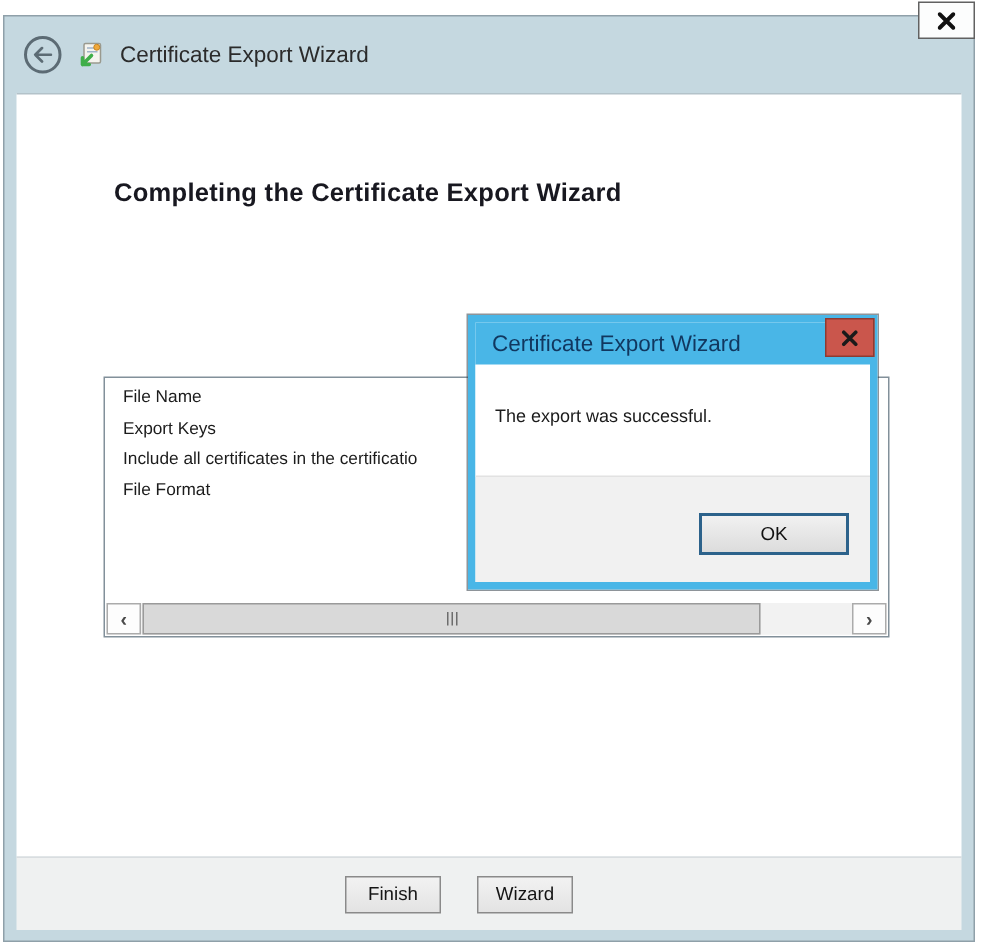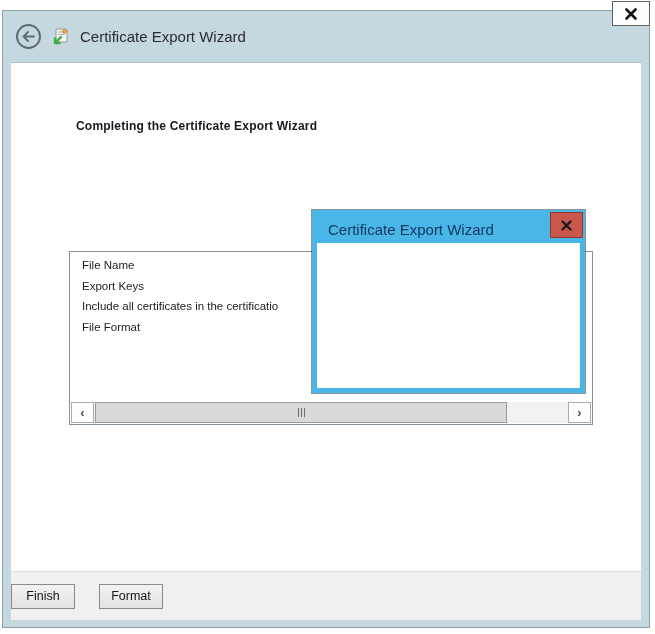--- a/index.html
+++ b/index.html
@@ -18,21 +18,21 @@
     display:flex; align-items:center; justify-content:center; cursor:default;
     color:#5c6b74; background:transparent;
   }
   .win-title { font-size:15px; color:#2b2b2b; }
   .content {
     position:absolute; left:8px; top:51px; width:630px; height:509px;
     background:#ffffff; border-top:1px solid #b3c2c9;
   }
   .heading {
     position:absolute; left:65px; top:56px;
-    font-size:12px; font-weight:bold; color:#181820; letter-spacing:.2px;
+    font-size:17px; font-weight:bold; color:#181820; letter-spacing:.2px;
   }
   .intro  { position:absolute; left:65px; top:124px; font-size:11.5px; color:#1c1c1c; }
   .settings-label { position:absolute; left:65px; top:169px; font-size:11.5px; color:#1c1c1c; }
 
   .listbox {
     position:absolute; left:58px; top:188px; width:524px; height:174px;
     background:#ffffff; border:1px solid #82909a;
   }
   .list-item { padding-left:12px; line-height:20.5px; font-size:11.5px; color:#1c1c1c; white-space:nowrap; }
   .listbox .items { padding-top:3px; overflow:hidden; }
@@ -50,21 +50,21 @@
   .scroll-thumb {
     position:absolute; left:1px; top:0; height:21px; width:87%;
     background:#d9d9d9; border:1px solid #9a9a9a;
     display:flex; align-items:center; justify-content:center; gap:2px;
   }
   .grip-bar { width:1px; height:9px; background:#6d6d6d; }
 
   .footer {
     position:absolute; left:8px; top:560px; width:630px; height:49px;
     background:#eff1f1; border-top:1px solid #d9dde0;
-    display:flex; align-items:center; justify-content:flex-start; gap:24px; padding-right:40px;
+    display:flex; align-items:center; justify-content:center; gap:24px; padding-right:40px;
   }
   .btn {
     min-width:64px; height:25px; padding:0 10px;
     background:linear-gradient(#f2f2f2,#e3e3e3); border:1px solid #8a8a8a;
     font-size:12.5px; color:#151515; font-family:"Liberation Sans",sans-serif;
     display:flex; align-items:center; justify-content:center;
   }
 
   
   .close-top {
@@ -148,26 +148,32 @@
             <span class="grip-bar"></span>
           </div>
         </div>
         <div class="scroll-btn">›</div>
       </div>
     </div>
   </div>
 
   <div class="footer">
     <button class="btn">Finish</button>
-    <button class="btn">Format</button>
+    <button class="btn">Wizard</button>
   </div>
 </div>
 
 <div class="modal">
   <div class="modal-titlebar">
     <span class="modal-title">Certificate Export Wizard</span>
     <div class="modal-close">
       <svg class="x-svg" width="11" height="11" viewBox="0 0 11 11">
         <path d="M1.5 1.5 L9.5 9.5 M9.5 1.5 L1.5 9.5" stroke="#1a1a1a" stroke-width="2.4" stroke-linecap="round"></path>
       </svg>
     </div>
   </div>
+  <div class="modal-body">
+    <div class="modal-message">The export was successful.</div>
+  </div>
+  <div class="modal-footer">
+    <button class="ok-btn">OK</button>
+  </div>
 </div>
 
 </body></html>

